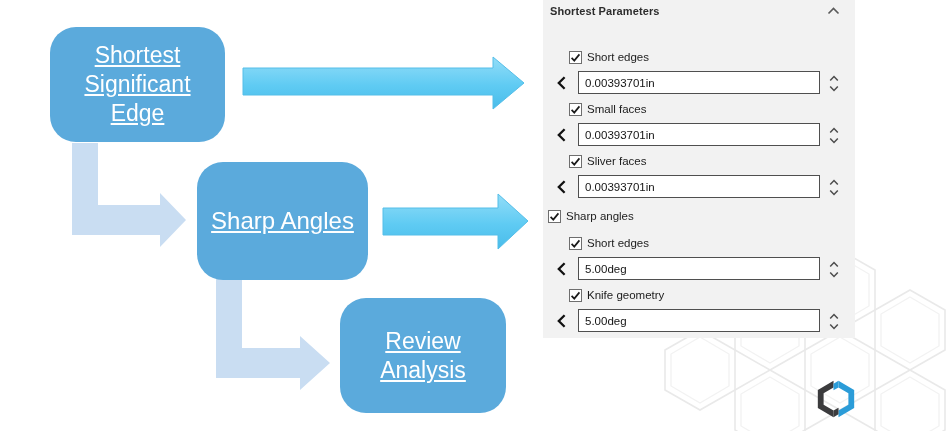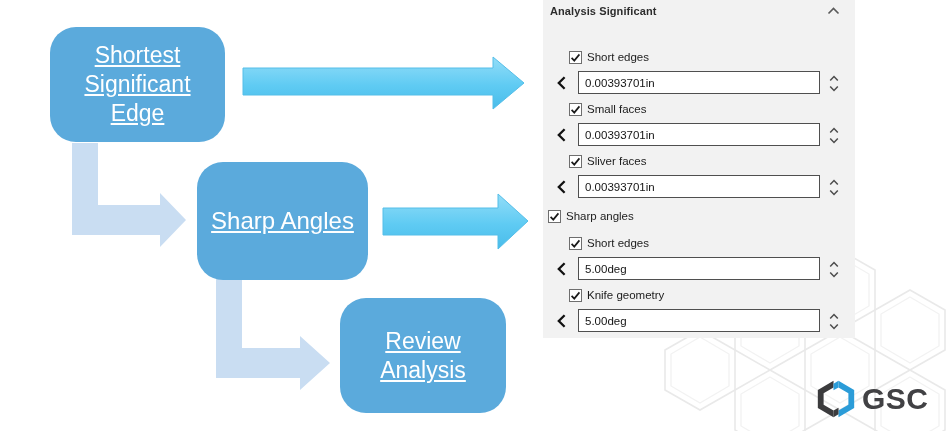--- a/index.html
+++ b/index.html
@@ -106,21 +106,21 @@
 </div>
 <div class="flow-box" id="flow-box-2">
   <span>Sharp Angles</span>
 </div>
 <div class="flow-box" id="flow-box-3">
   <span>Review
 Analysis</span>
 </div>
 
 <div class="panel">
-  <div class="panel-title">Analysis Significant</div>
+  <div class="panel-title">Shortest Parameters</div>
   <span class="panel-collapse">
     <svg width="13" height="8" viewBox="0 0 13 8">
         <path d="M1.5 6.5 L6.5 1.5 L11.5 6.5" fill="none" stroke="#5a5a5a" stroke-width="1.6"></path>
       </svg>
   </span>
 
 
   <div class="cb-row lvl2" style="top:50px">
     <span class="cb">
       <svg width="11" height="11" viewBox="0 0 11 11">
@@ -261,14 +261,13 @@
   </div>
 </div>
 
 <div class="logo">
   <svg width="38" height="44" viewBox="0 0 46 46">
     <path d="M20,1 L1,12 L1,34 L20,45 L20,37 L8,30 L8,16 L20,9 Z" fill="#3B3B3D"></path>
     <path d="M26,1 L45,12 L45,34 L26,45 L26,37 L38,30 L38,16 L26,9 Z" fill="#2B9CD8"></path>
     <path d="M26,1 L26,9 L20,12.5 L20,4.5 Z" fill="#2B9CD8"></path>
     <path d="M20,45 L20,37 L26,33.5 L26,41.5 Z" fill="#3B3B3D"></path>
   </svg>
-  <span class="logo-text">GSC</span>
 </div>
 
 </body></html>

